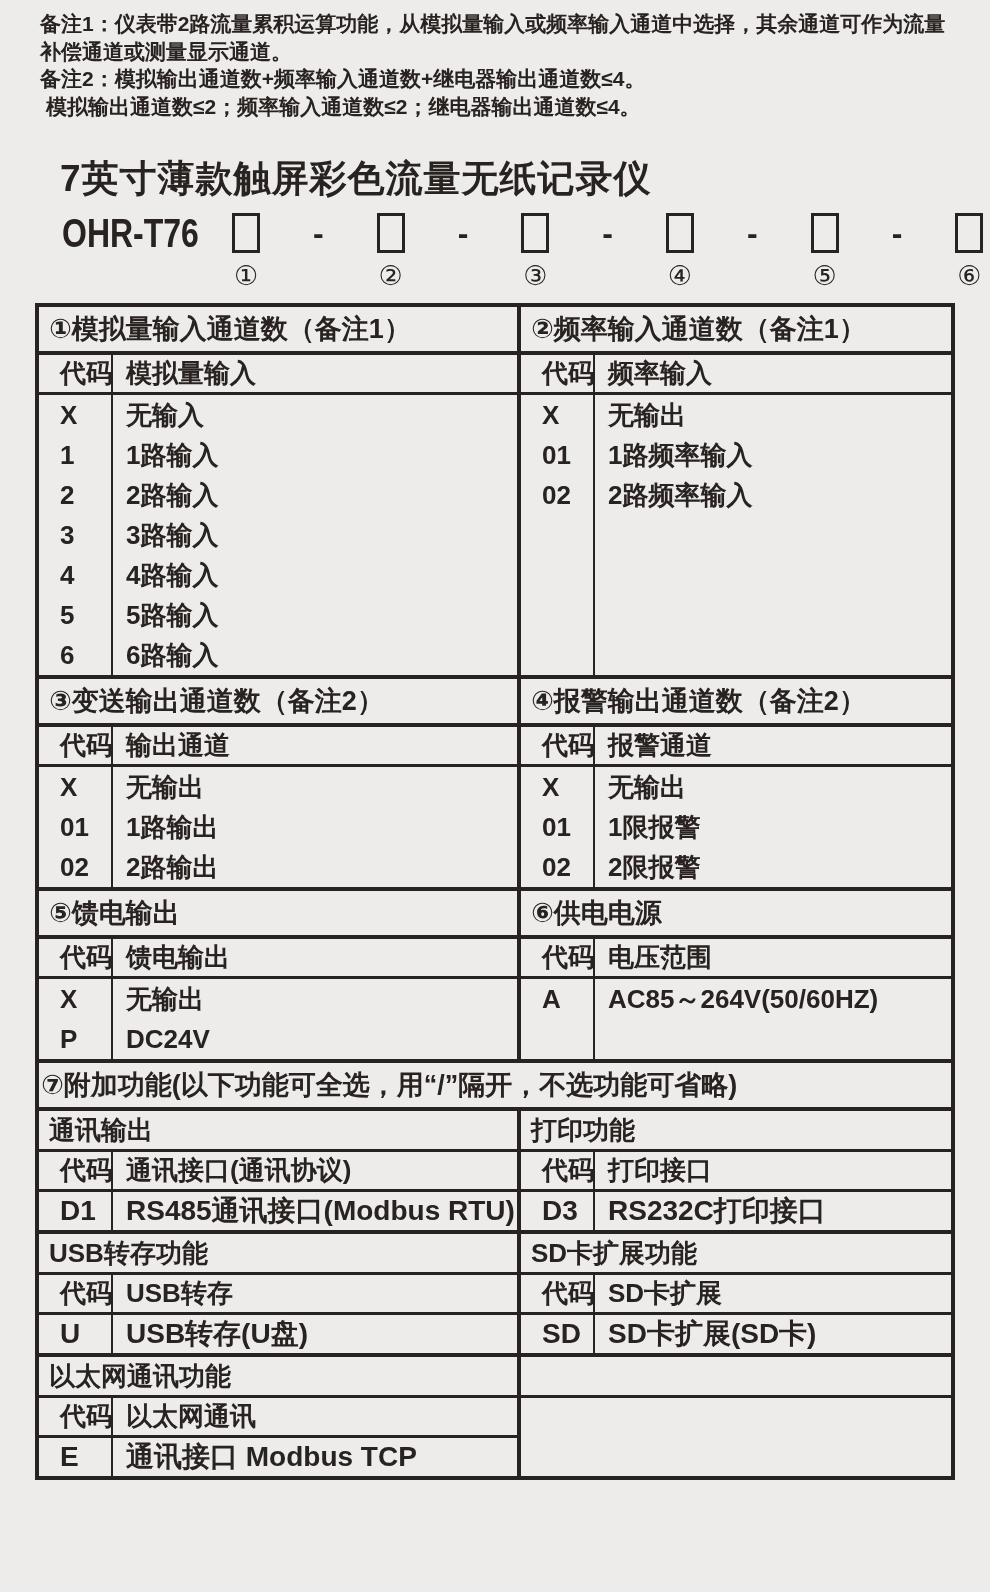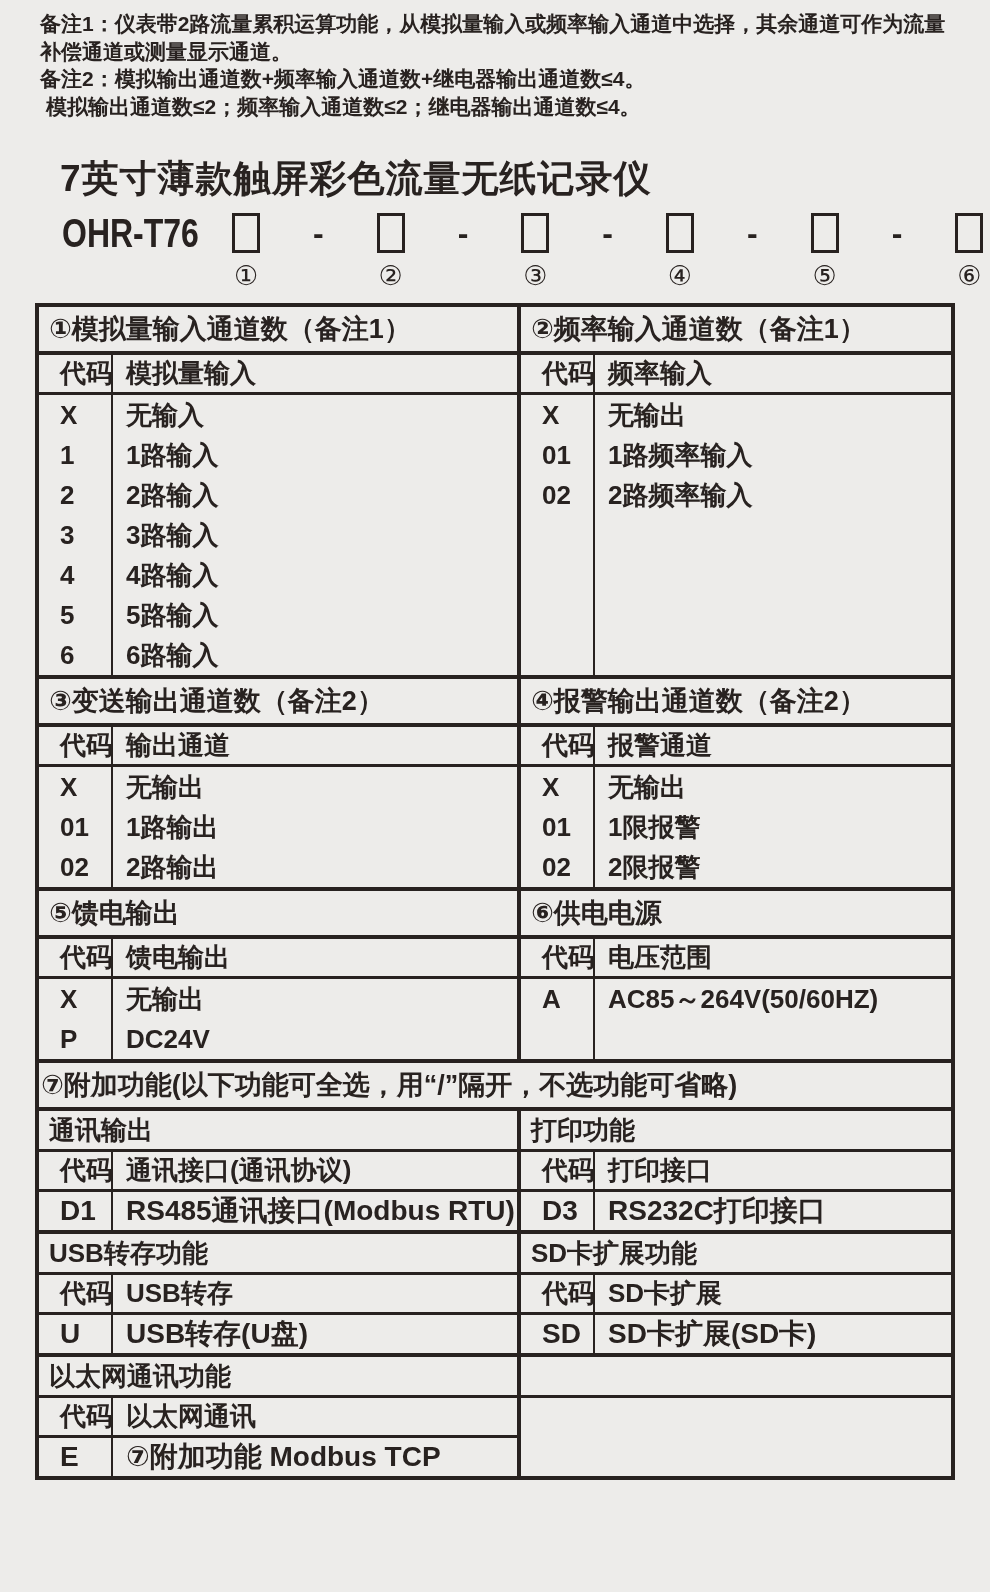--- a/index.html
+++ b/index.html
@@ -329,21 +329,21 @@
 
     <div class="subgroup">
       <div class="half-l">
         <div class="sec-title2">以太网通讯功能</div>
         <div class="hdr-row">
           <div class="code-cell">代码</div>
           <div class="desc-cell">以太网通讯</div>
         </div>
         <div class="row-last">
           <div class="code-cell">E</div>
-          <div class="desc-cell">⑦附加功能 Modbus TCP</div>
+          <div class="desc-cell">通讯接口 Modbus TCP</div>
         </div>
       </div>
       <div class="half-r">
         <div class="sec-title2"></div>
         <div class="plain-filler"></div>
       </div>
     </div>
   </div>
 
 </div>

